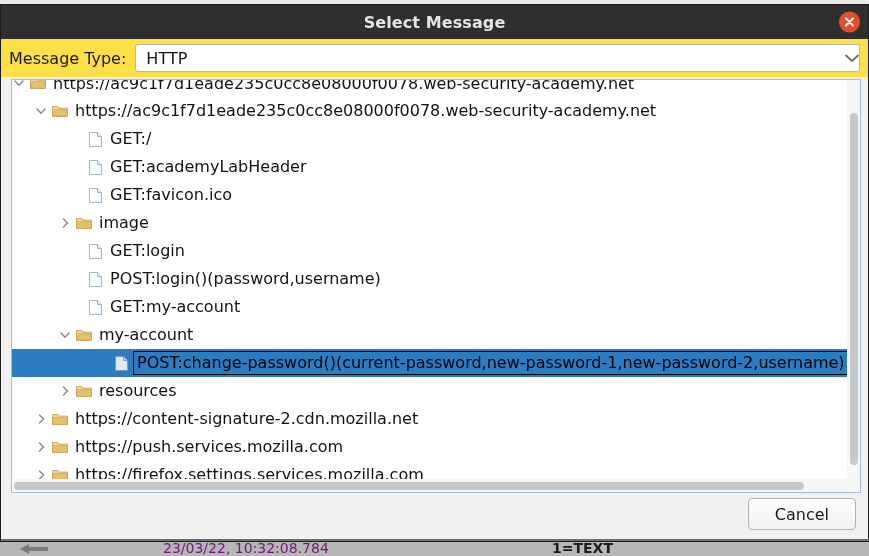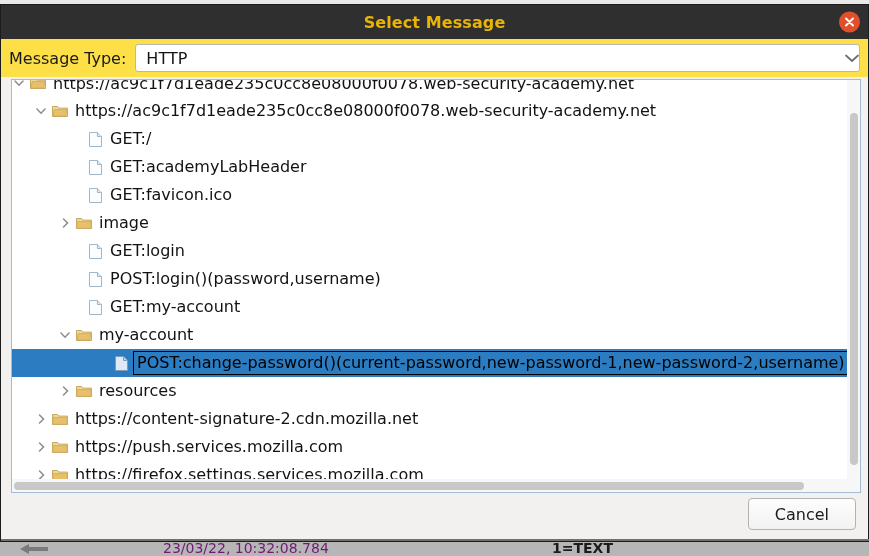--- a/index.html
+++ b/index.html
@@ -84,21 +84,21 @@
   #titlebar {
     position: relative;
     height: 34px;
     flex: 0 0 34px;
     background: #2f2f2f;
     display: flex;
     align-items: center;
     justify-content: center;
   }
   #title-text {
-    color: #eab308;
+    color: #e5e5e5;
     font-size: 16px;
     font-weight: bold;
     letter-spacing: 0.1px;
   }
   #close-button {
     position: absolute;
     right: 8px;
     top: 50%;
     transform: translateY(-50%);
     width: 21px; height: 21px;

